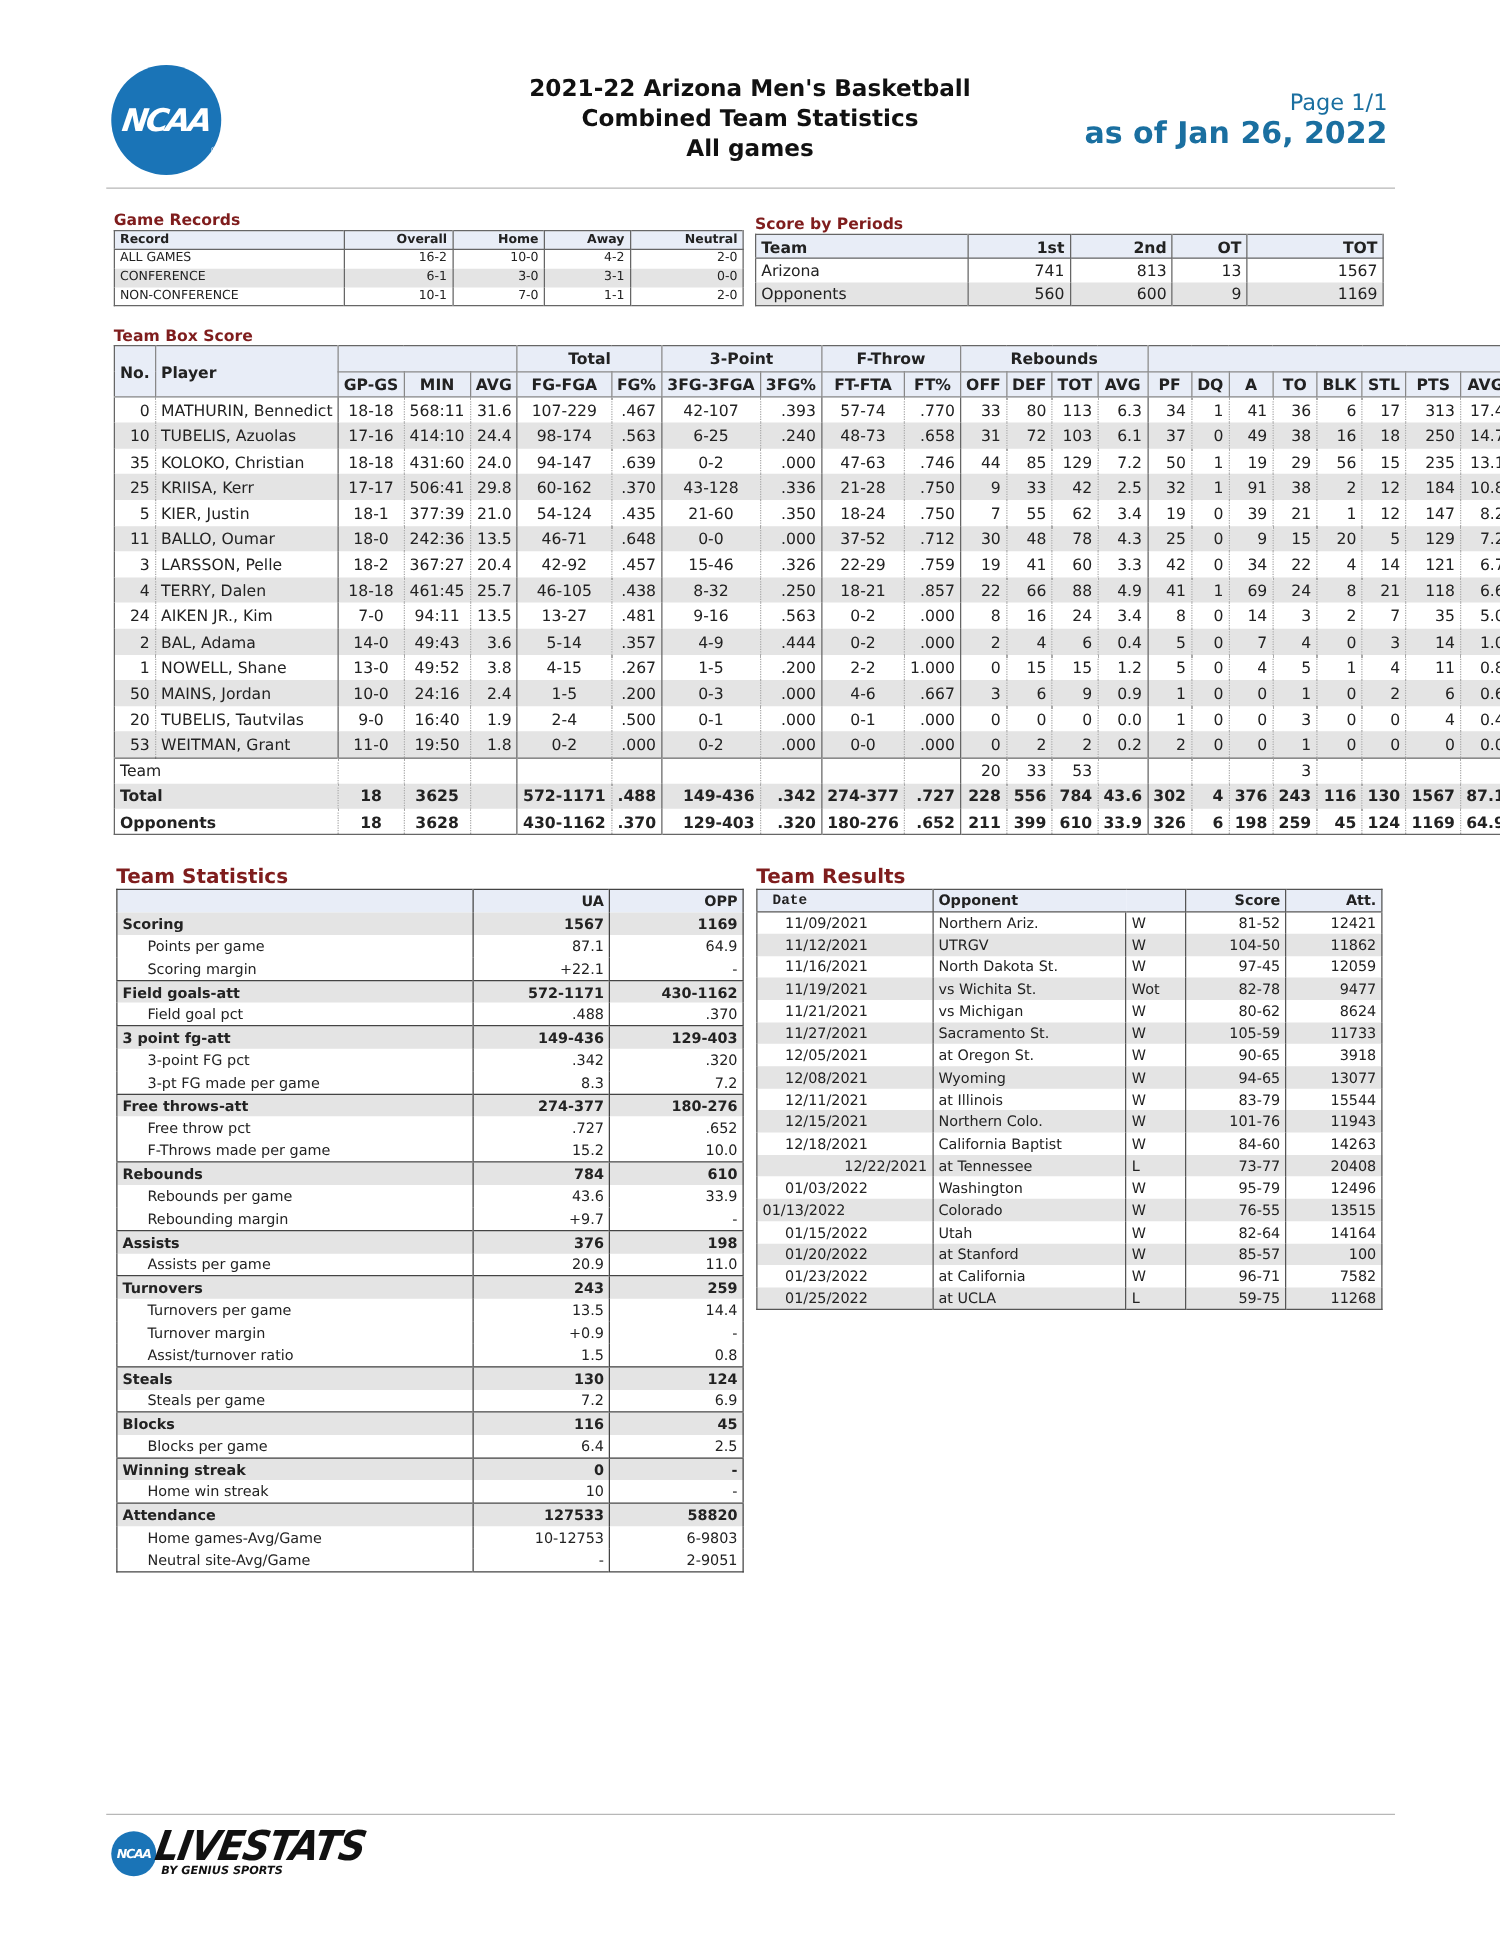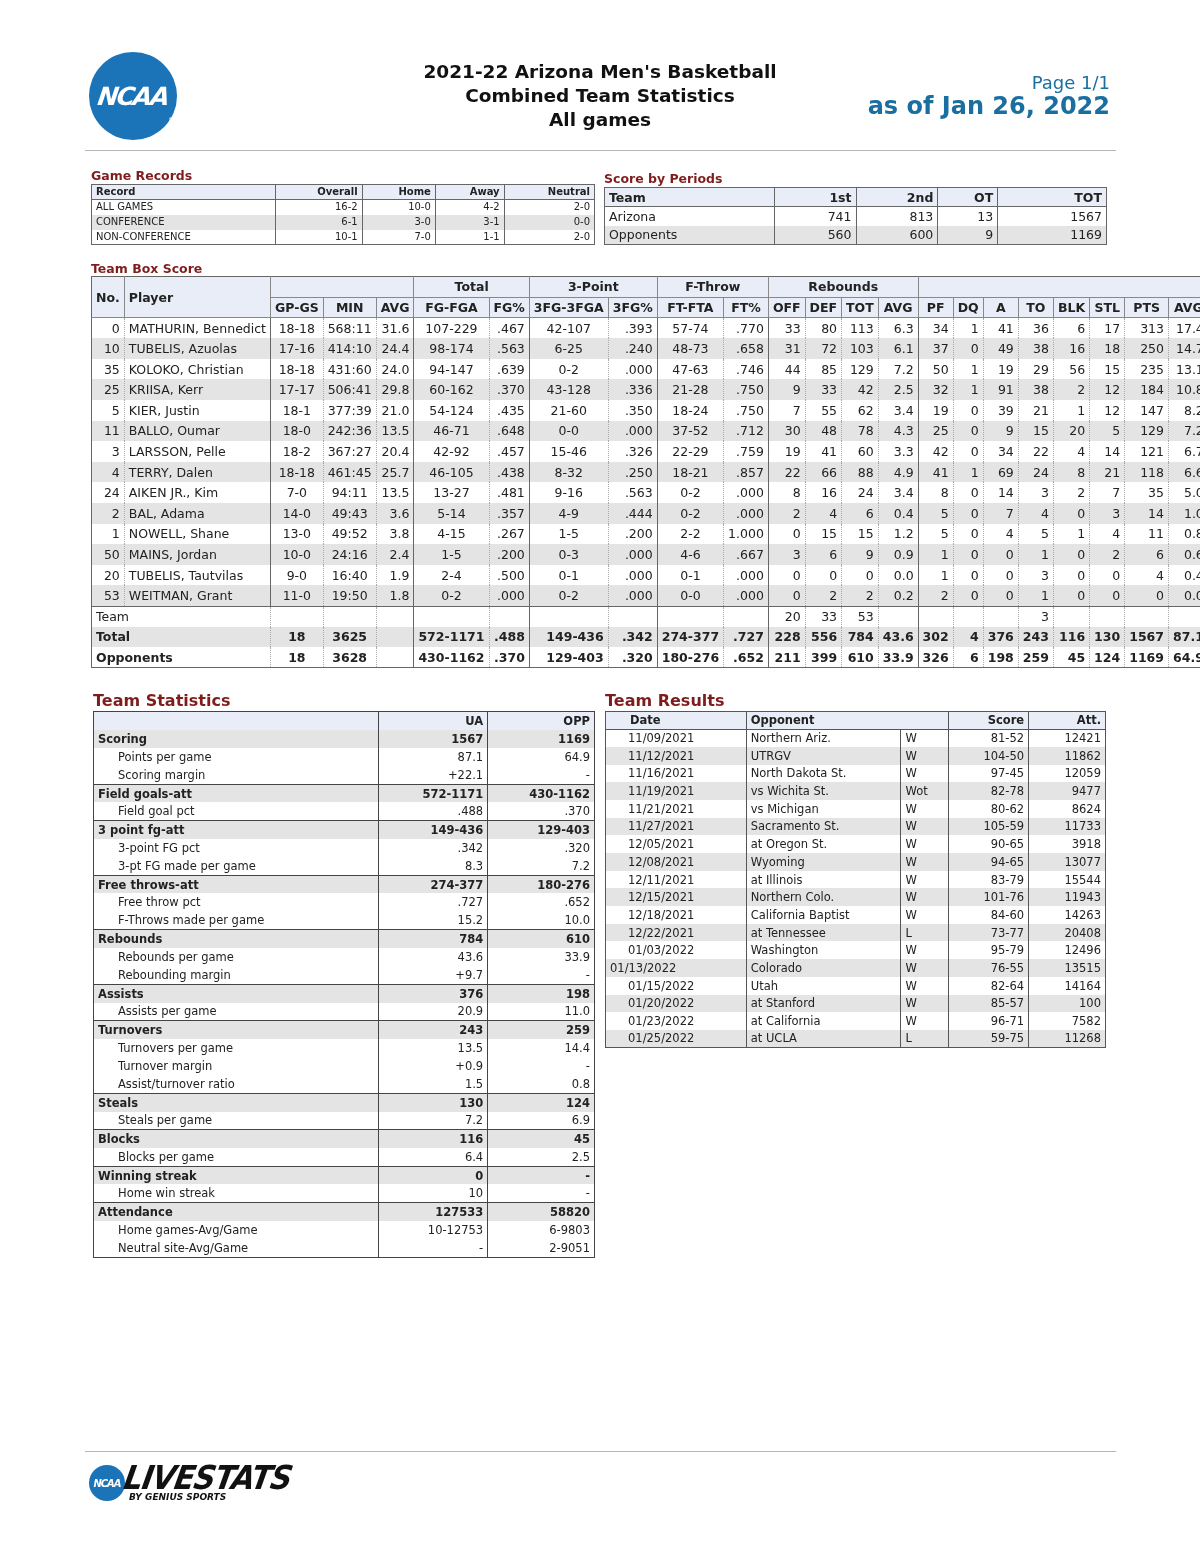--- a/index.html
+++ b/index.html
@@ -770,21 +770,21 @@
           <td class="r col2">-</td>
           <td class="r">2-9051</td>
         </tr>
       </tbody>
   </table>
 
   <div class="section-title big" style="left:605px;top:691px">Team Results</div>
   <table id="results">
     <thead>
         <tr class="hdr" id="results-head">
-          <th class="l vb" style="width: 141px; padding-left: 24px;">Date</th>
+          <th class="l vb" style="width: 141px; padding-left: 12px; font-family: Liberation Mono, monospace;">Date</th>
           <th class="l" style="width: 155px;">Opponent</th>
           <th class="l vb" style="width: 48px;"></th>
           <th class="r vb" style="width: 80px;">Score</th>
           <th class="r" style="width: 77px;">Att.</th>
         </tr>
       </thead>
     <tbody id="results-body">
         <tr>
           <td class="l vb" style="padding-left: 22px;">11/09/2021</td>
           <td class="l vb">Northern Ariz.</td>
@@ -856,21 +856,21 @@
           <td class="r">11943</td>
         </tr>
         <tr>
           <td class="l vb" style="padding-left: 22px;">12/18/2021</td>
           <td class="l vb">California Baptist</td>
           <td class="l vb">W</td>
           <td class="r vb">84-60</td>
           <td class="r">14263</td>
         </tr>
         <tr class="alt">
-          <td class="l vb" style="padding-left: 22px;">12/22/2021</td>
+          <td class="l vb" style="padding-left: 22px; text-align: right;">12/22/2021</td>
           <td class="l vb">at Tennessee</td>
           <td class="l vb">L</td>
           <td class="r vb">73-77</td>
           <td class="r">20408</td>
         </tr>
         <tr>
           <td class="l vb" style="padding-left: 22px;">01/03/2022</td>
           <td class="l vb">Washington</td>
           <td class="l vb">W</td>
           <td class="r vb">95-79</td>

